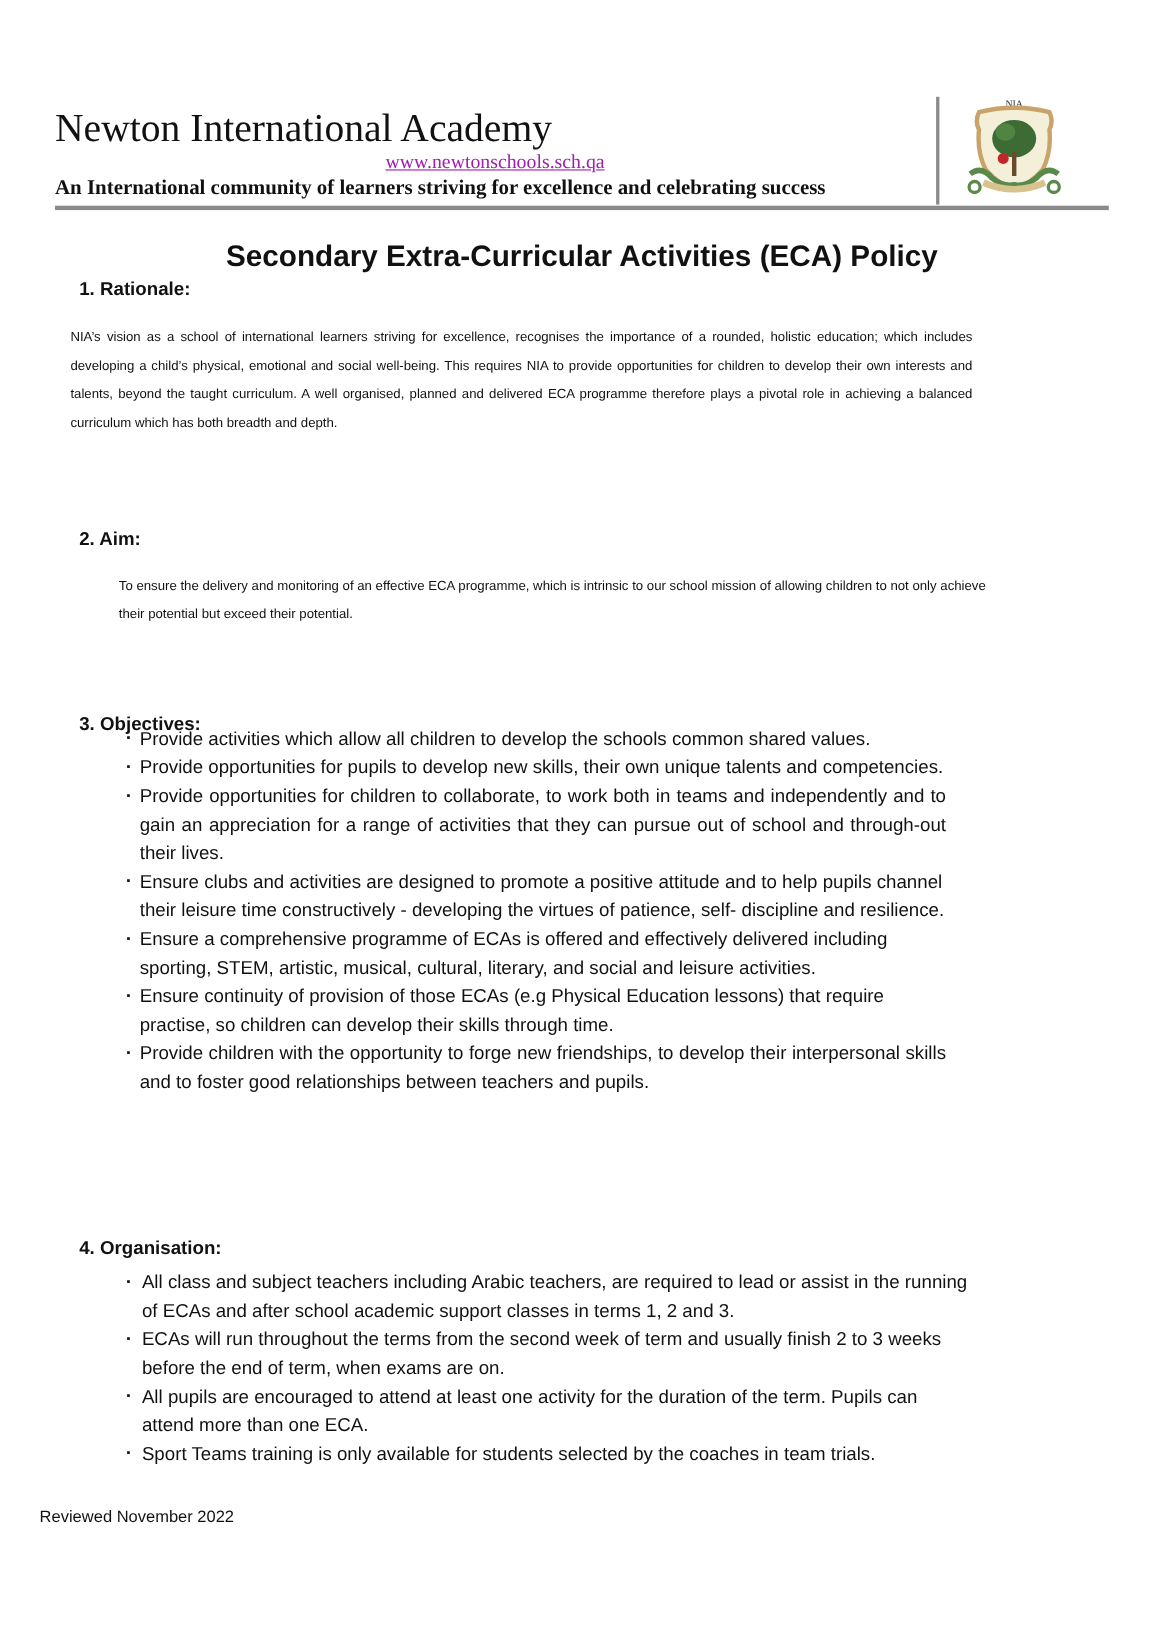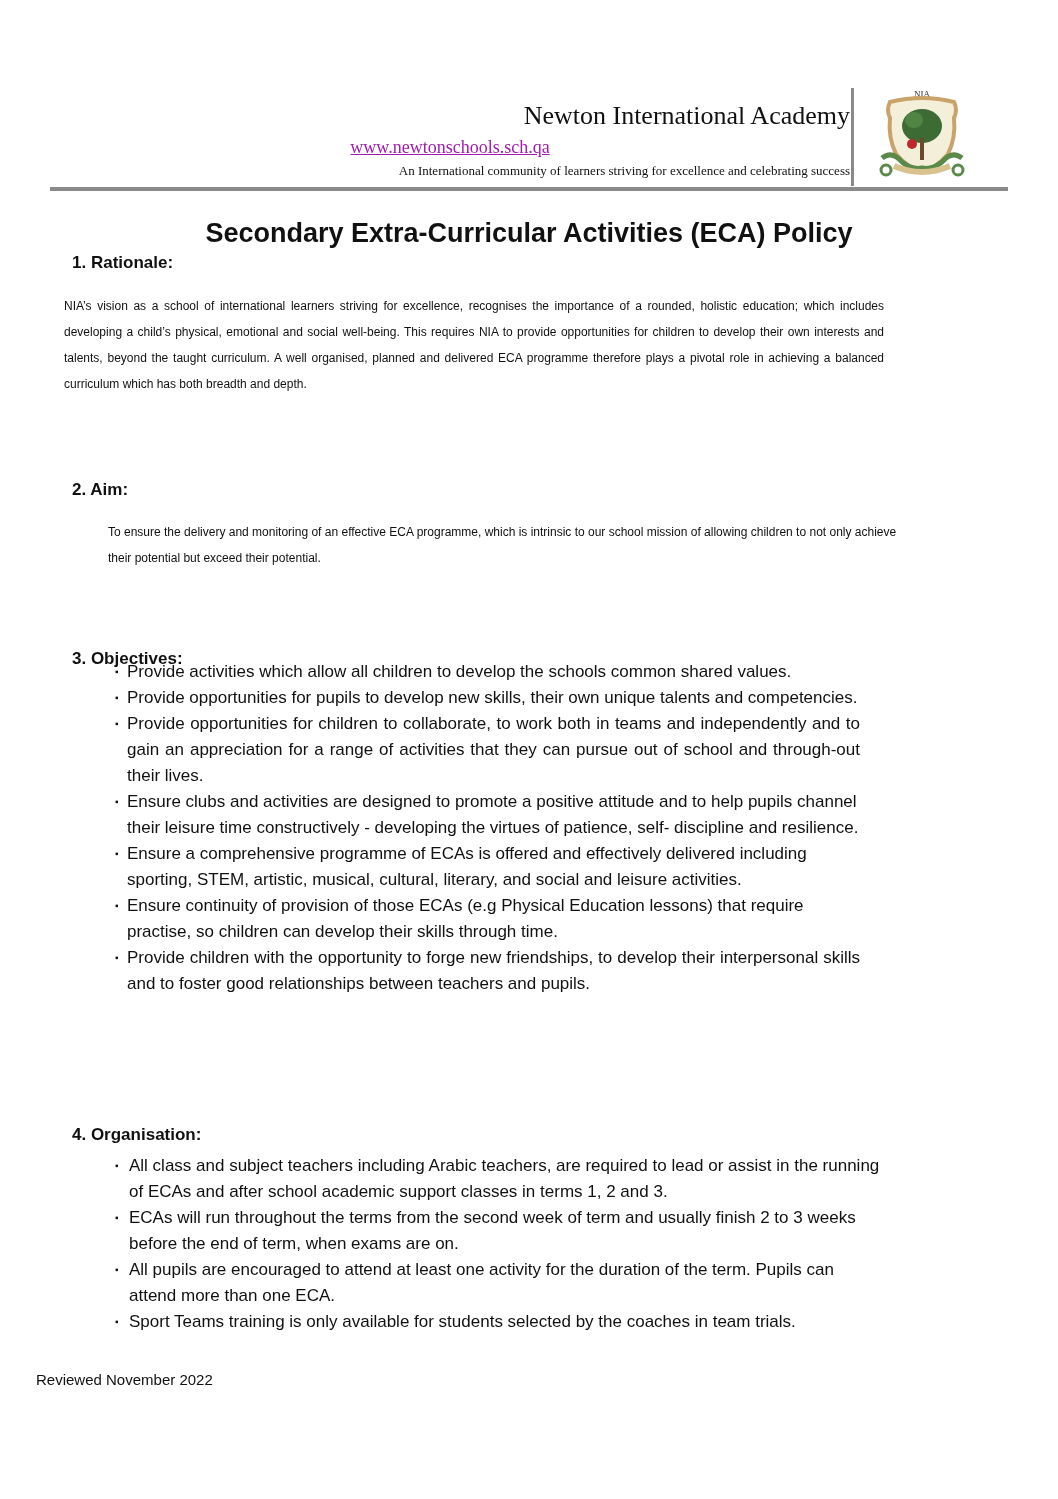--- a/index.html
+++ b/index.html
@@ -1,22 +1,22 @@
 <!DOCTYPE html>
 <html><head>
 <meta charset="utf-8">
 <style>
   html, body { margin: 0; padding: 0; background: #ffffff; }
   body { width: 1058px; height: 1499px; position: relative; overflow: hidden; color: #111; }
   .page { position: absolute; left: 0; top: 0; width: 1058px; height: 1499px; }
 
   .header { position: absolute; left: 50px; top: 88px; width: 958px; height: 104px; }
-  .school-name { position: absolute; left: 0; top: 10px; width: 800px; font-size: 26px; line-height: 36px; text-align: right; }
+  .school-name { position: absolute; left: 0; top: 10px; width: 800px; font-size: 36px; line-height: 36px; text-align: left; }
   .school-url { position: absolute; left: 0; top: 49px; width: 800px; font-size: 18px; line-height: 20px; text-align: center; color: #a21caf; text-decoration: underline; }
-  .school-tagline { position: absolute; left: 0; top: 72px; width: 800px; font-size: 13px; line-height: 22px; text-align: right; }
+  .school-tagline { position: absolute; left: 0; top: 72px; width: 800px; font-size: 19px; line-height: 22px; text-align: left; font-weight: bold; }
   .vline { position: absolute; left: 801px; top: 0; width: 3px; height: 98px; background: #8a8a8a; }
   .hline { position: absolute; left: 0; top: 99px; width: 958px; height: 4px; background: #8a8a8a; }
   .crest { position: absolute; left: 822px; top: 0; width: 100px; height: 96px; }
 
   .doc { font-family: "Liberation Sans", sans-serif; font-size: 17px; }
   .title { position: absolute; left: 0; top: 218px; width: 1058px; text-align: center; font-weight: bold; font-size: 27px; padding-left: 0; }
   .title span { display: inline-block; margin-left: 0px; }
   .heading { position: absolute; left: 72px; font-weight: bold; font-size: 17px; }
   .para { position: absolute; left: 64px; width: 820px; font-size: 12px; line-height: 26px; text-align: justify; }
   .list { position: absolute; margin: 0; padding: 0; list-style: none; font-size: 17px; line-height: 26px; }

